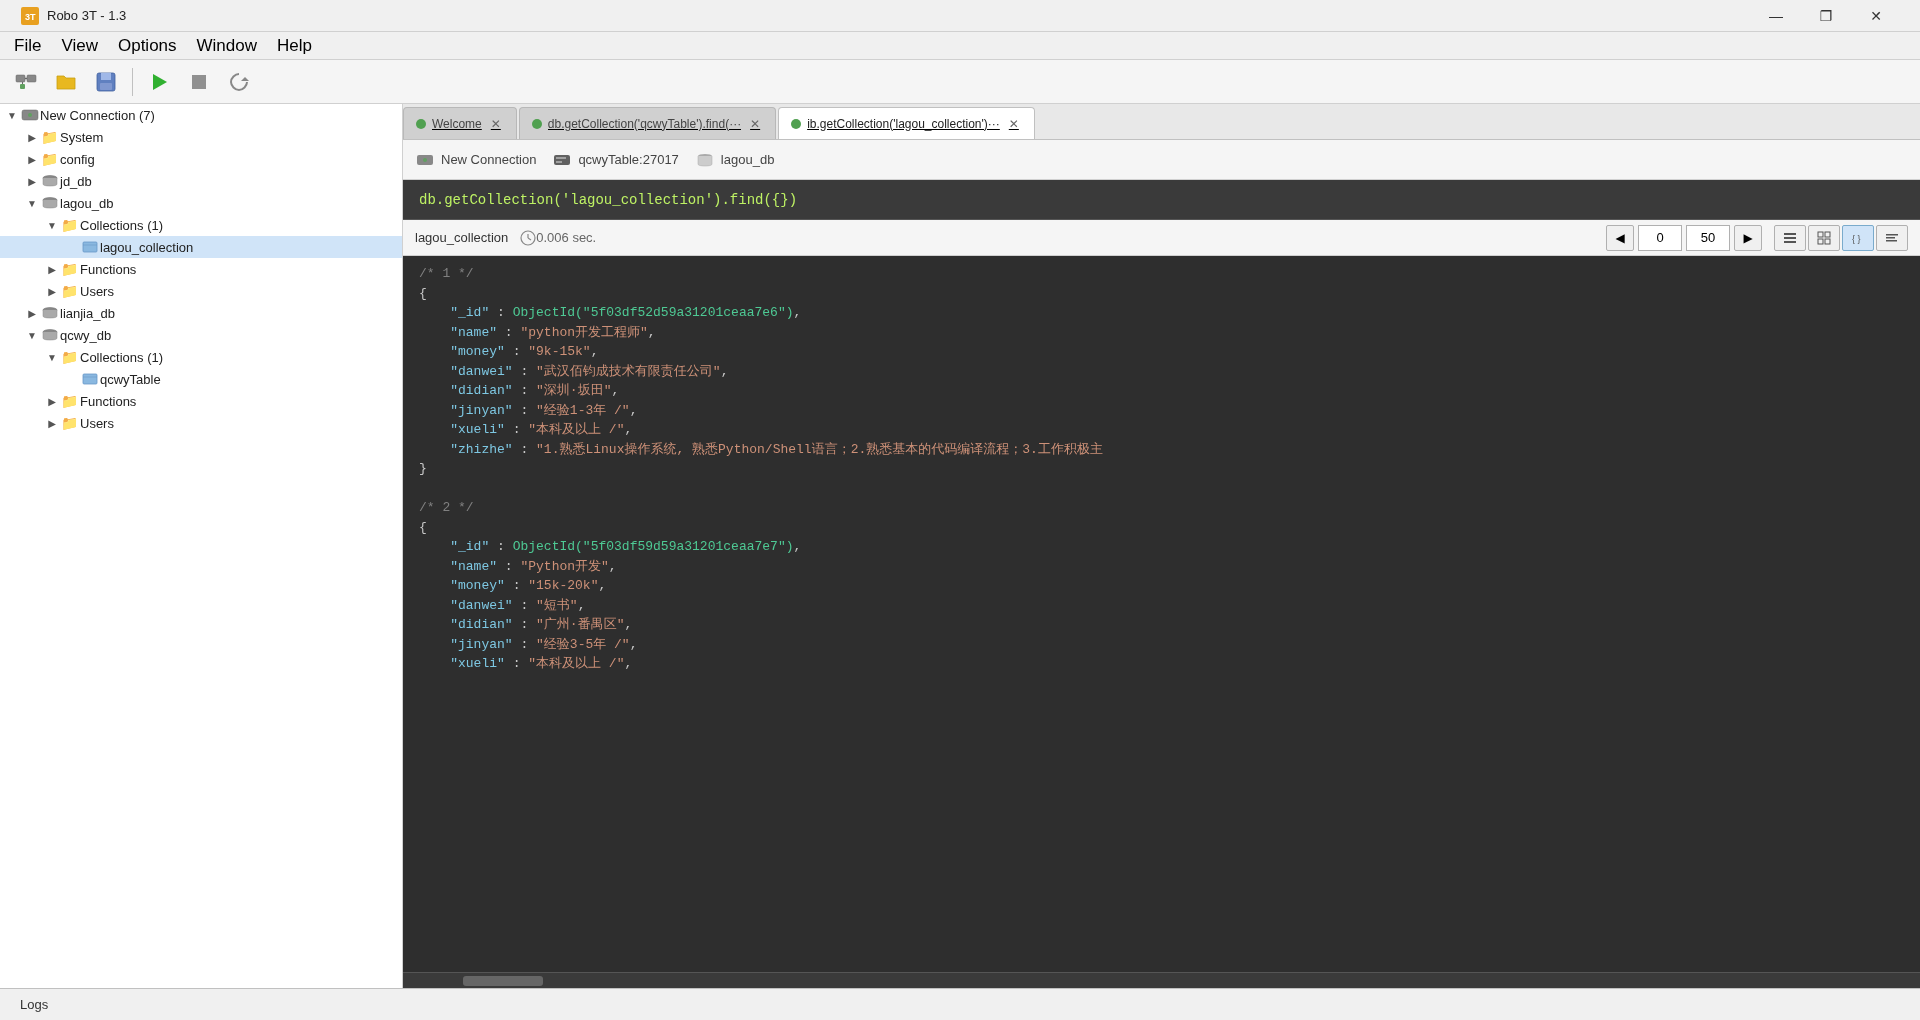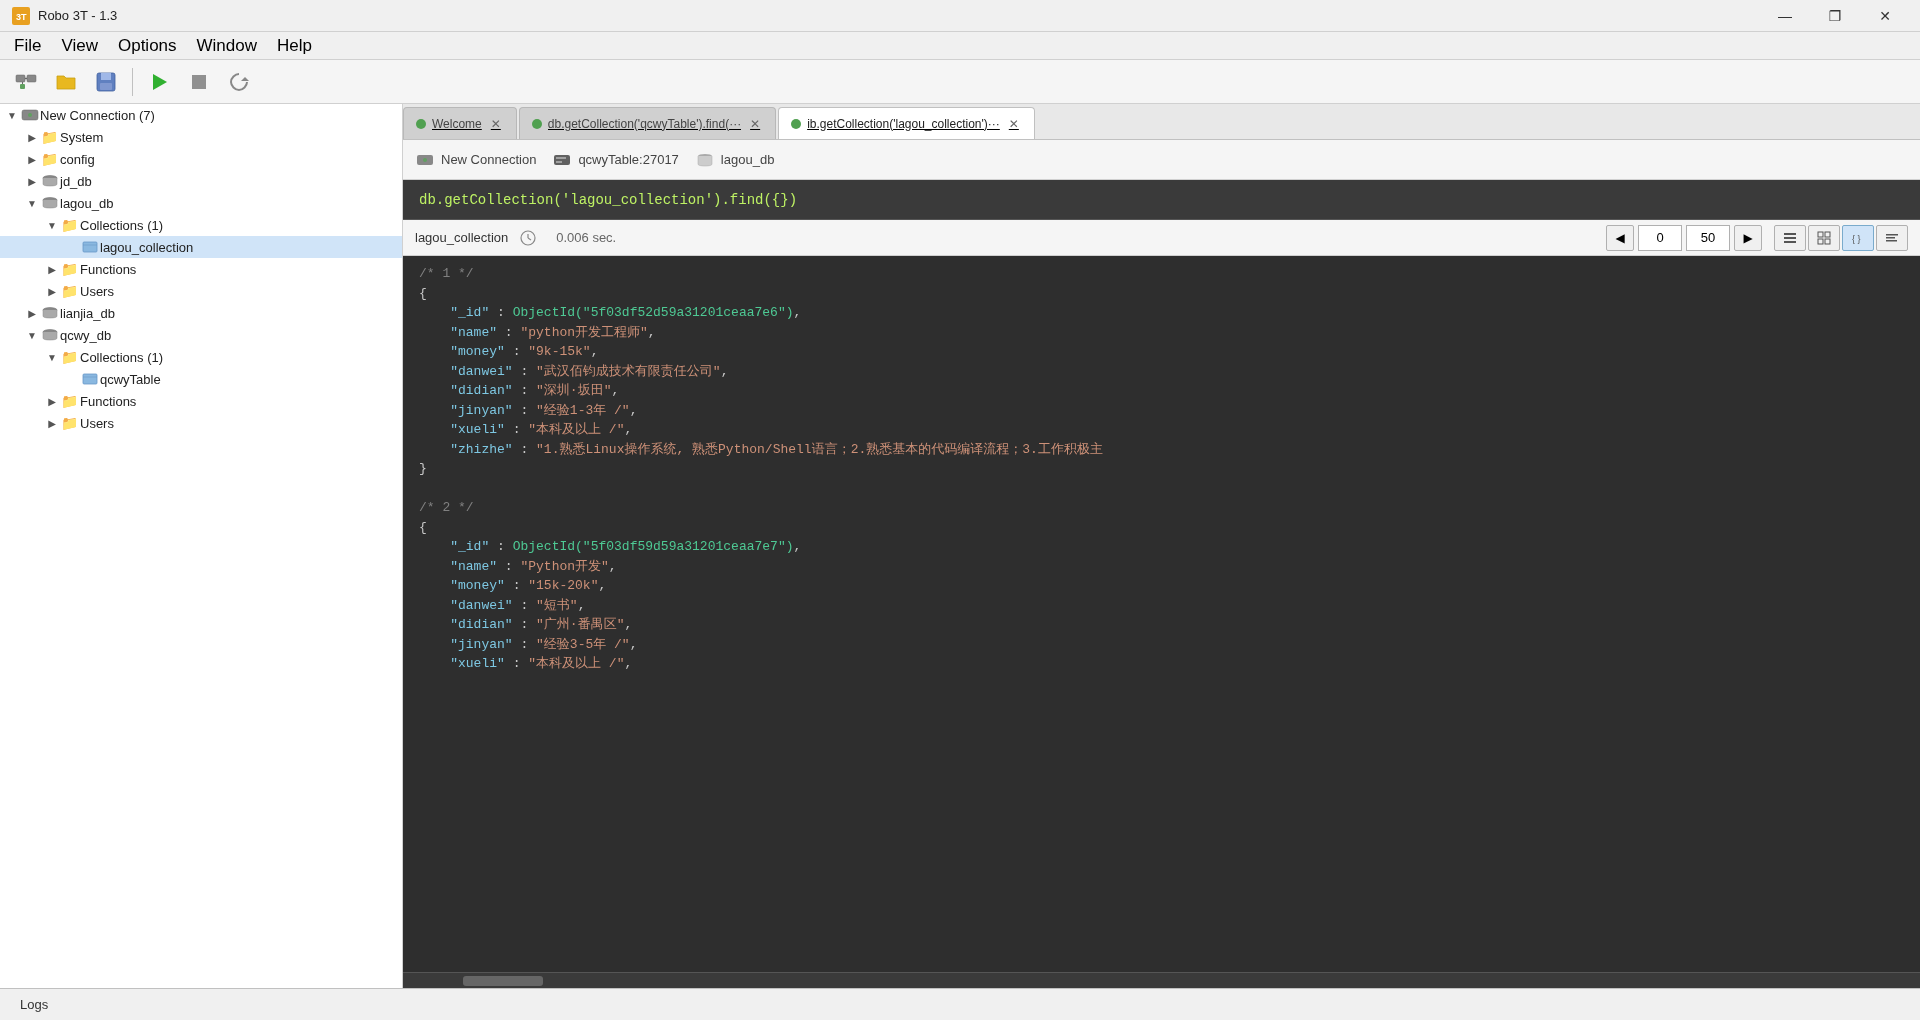--- a/index.html
+++ b/index.html
@@ -1,19 +1,19 @@
 <!DOCTYPE html>
 <html><head>
   <meta charset="utf-8">
   <style>
     * { margin: 0; padding: 0; box-sizing: border-box; }
     body { font-family: 'Segoe UI', Tahoma, sans-serif; font-size: 13px; background: #f0f0f0; width: 1920px; height: 1020px; overflow: hidden; display: flex; flex-direction: column; }
 
     
-    .title-bar { background: #f0f0f0; height: 32px; display: flex; align-items: center; padding: 0 12px; justify-content: space-between; border-bottom: 1px solid #d0d0d0; }
+    .title-bar { background: #f0f0f0; height: 32px; display: flex; align-items: center; padding: 0 21px; justify-content: space-between; border-bottom: 1px solid #d0d0d0; }
     .title-bar-left { display: flex; align-items: center; gap: 8px; }
     .title-bar-icon { width: 18px; height: 18px; background: #e8a020; border-radius: 2px; display: flex; align-items: center; justify-content: center; color: white; font-size: 10px; font-weight: bold; }
     .title-bar-title { font-size: 13px; color: #222; }
     .title-bar-controls { display: flex; gap: 4px; }
     .title-btn { width: 46px; height: 28px; border: none; background: transparent; cursor: pointer; font-size: 14px; display: flex; align-items: center; justify-content: center; color: #333; }
 
     
     .menu-bar { background: #f0f0f0; height: 28px; display: flex; align-items: center; padding: 0 4px; border-bottom: 1px solid #d0d0d0; }
     .menu-item { padding: 4px 10px; font-size: 17px; cursor: pointer; border-radius: 2px; }
 
@@ -48,21 +48,21 @@
     .query-bar { background: #f5f5f5; display: flex; align-items: center; padding: 6px 12px; gap: 16px; border-bottom: 1px solid #d0d0d0; height: 40px; }
     .query-bar-item { display: flex; align-items: center; gap: 6px; font-size: 13px; color: #444; }
     .query-bar-icon { width: 20px; height: 20px; display: flex; align-items: center; justify-content: center; }
 
     
     .query-input { background: #3a3a3a; color: #f0f0f0; padding: 8px 16px; font-family: 'Consolas', 'Courier New', monospace; font-size: 14px; height: 40px; display: flex; align-items: center; border-bottom: 1px solid #555; }
 
     
     .results-bar { background: #f5f5f5; display: flex; align-items: center; padding: 4px 12px; gap: 12px; border-bottom: 1px solid #d0d0d0; height: 36px; }
     .results-collection { font-size: 13px; color: #333; }
-    .results-time { display: flex; align-items: center; gap: 20px; font-size: 13px; color: #666; }
+    .results-time { display: flex; align-items: center; gap: 0; font-size: 13px; color: #666; }
     .pagination { margin-left: auto; display: flex; align-items: center; gap: 4px; }
     .pag-btn { width: 28px; height: 26px; border: 1px solid #b0b0b0; background: #f0f0f0; cursor: pointer; display: flex; align-items: center; justify-content: center; font-size: 12px; border-radius: 2px; }
     .pag-input { width: 44px; height: 26px; border: 1px solid #b0b0b0; text-align: center; font-size: 13px; }
     .view-btns { display: flex; gap: 2px; margin-left: 8px; }
     .view-btn { width: 32px; height: 26px; border: 1px solid #b0b0b0; background: #f0f0f0; cursor: pointer; display: flex; align-items: center; justify-content: center; font-size: 13px; border-radius: 2px; }
     .view-btn.active { background: #d0e4f8; border-color: #7aabcc; }
 
     
     .code-area { flex: 1; background: #2e2e2e; overflow-y: auto; overflow-x: hidden; font-family: 'Consolas', 'Courier New', monospace; font-size: 13px; line-height: 1.5; padding: 8px 0; position: relative; }
     .code-line { padding: 0 16px; color: #c8c8c8; white-space: pre; }

